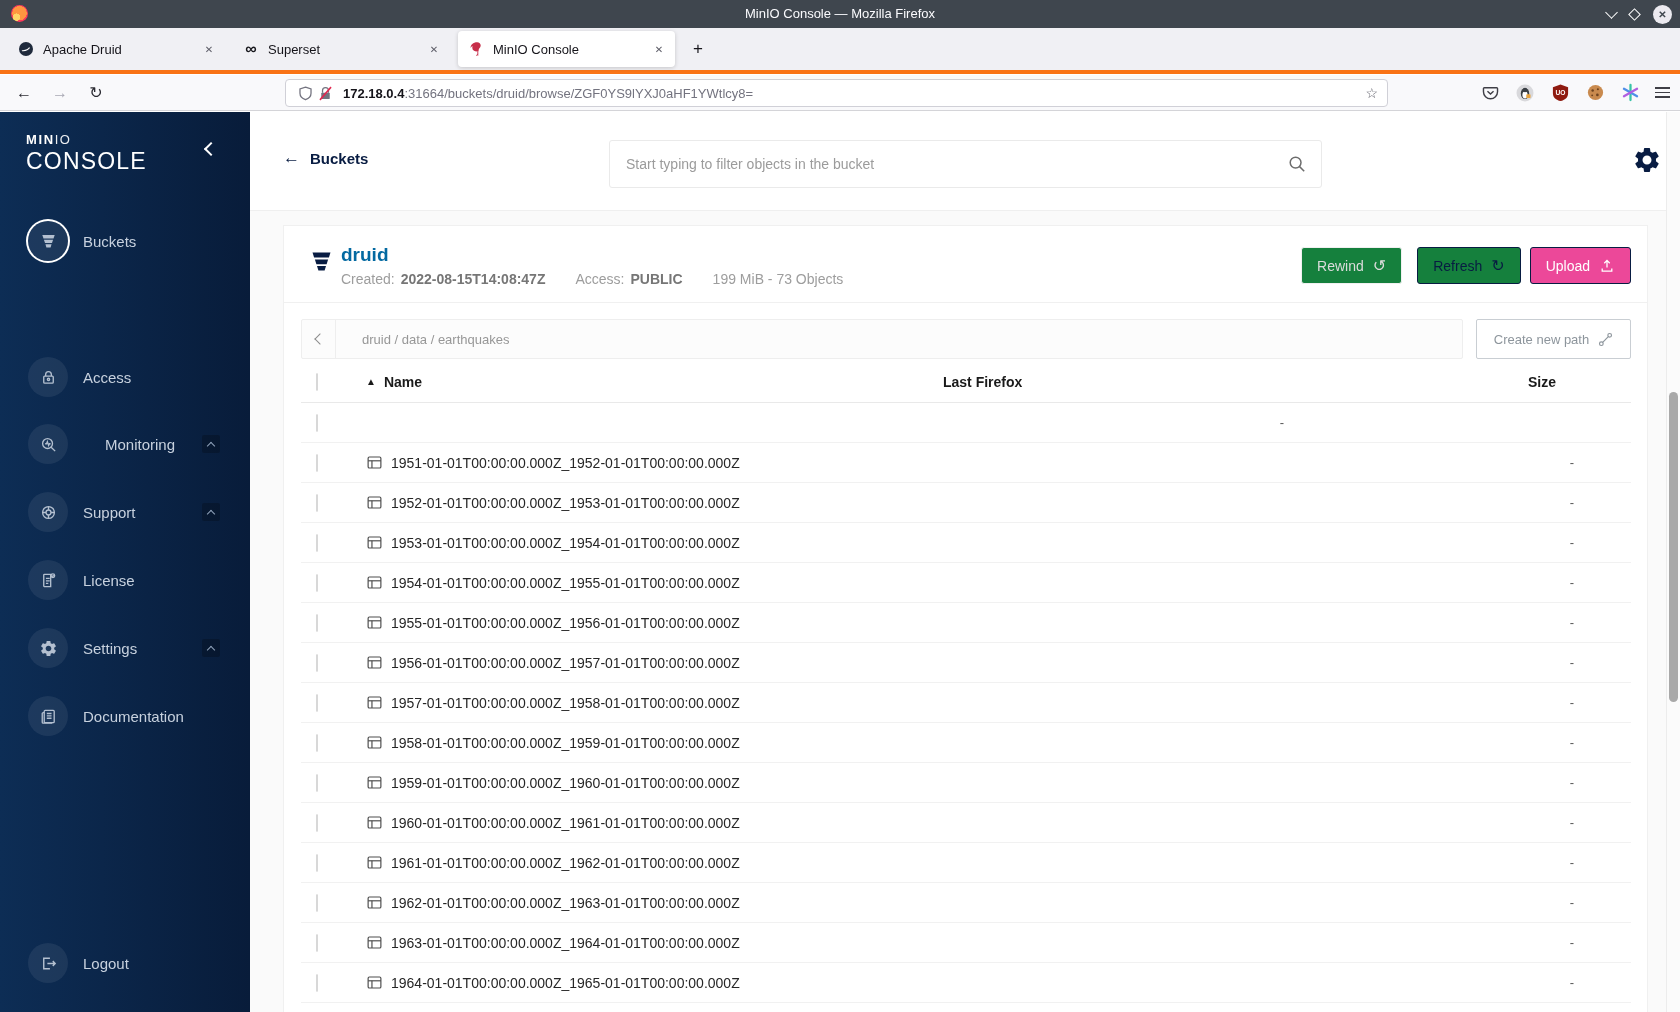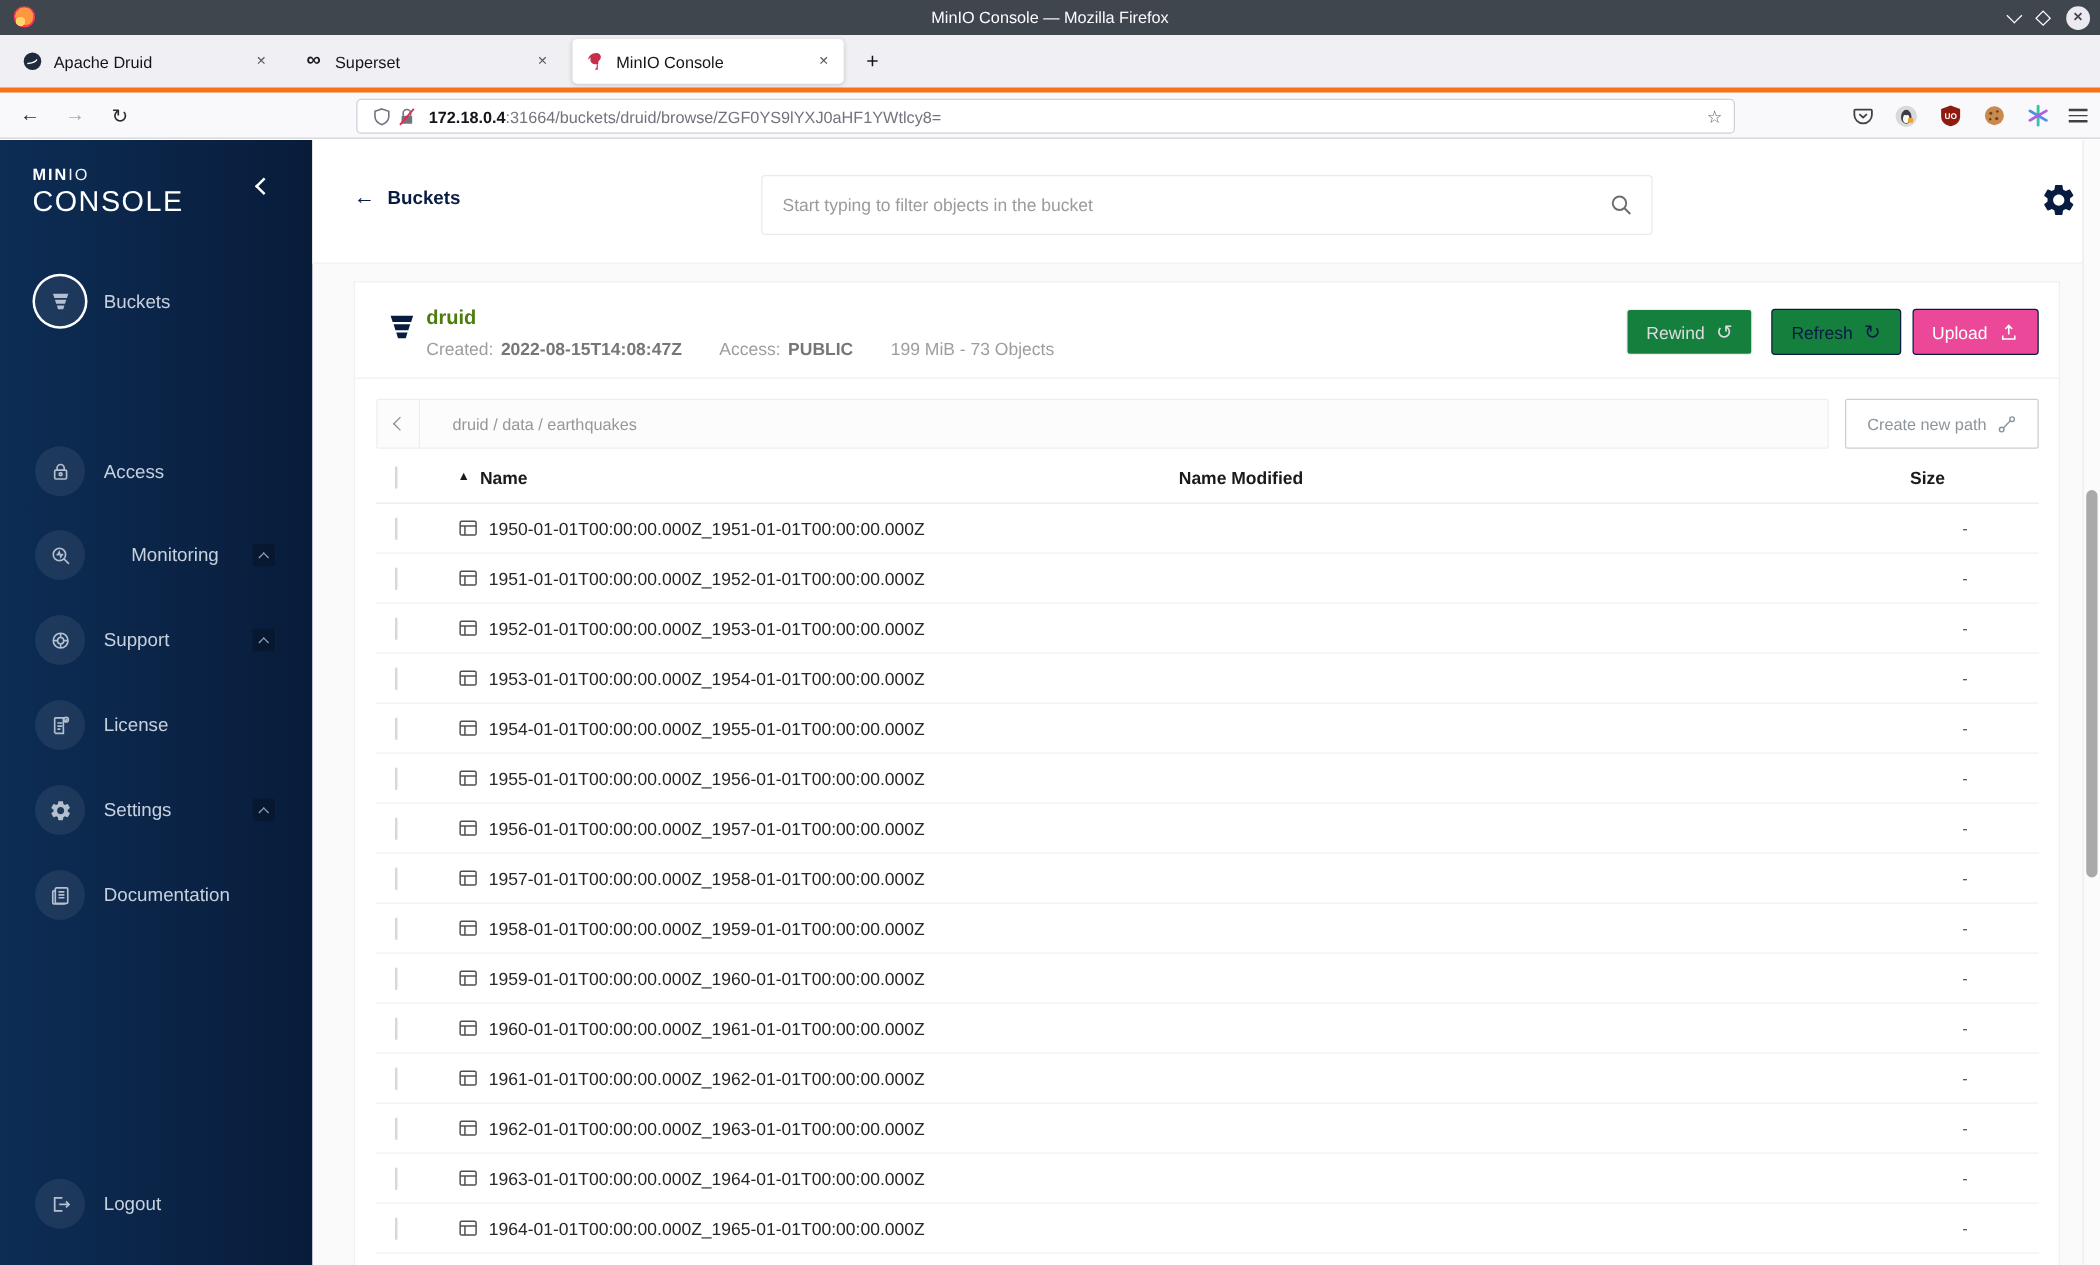--- a/index.html
+++ b/index.html
@@ -87,21 +87,21 @@
     font-family:"Liberation Sans", sans-serif; }
   .search input::placeholder { color:#9b9b9b; }
   .gear-btn { position:absolute; right:18px; top:33px; width:30px; height:30px; color:#081c42; }
 
   .content { position:absolute; top:100px; left:0; right:0; bottom:0; overflow:hidden; }
   .card { position:absolute; left:33px; top:13px; width:1365px; bottom:-30px; background:#fff;
     border:1px solid #f0f0f0; }
 
   .bucket-header { position:relative; height:76px; padding:17px 16px 0 24px; }
   .bucket-icon { position:absolute; left:25px; top:23px; width:25px; height:25px; color:#081c42; }
-  .bucket-name { margin-left:33px; font-size:16px; font-weight:bold; color:#4d7c0f; line-height:23px; }
+  .bucket-name { margin-left:33px; font-size:19px; font-weight:bold; color:#0369a1; line-height:23px; }
   .bucket-meta { margin-left:33px; margin-top:5px; font-size:14px; color:#9d9d9d; display:flex; align-items:center; }
   .meta-val { font-weight:bold; color:#767676; margin-left:6px; }
   .meta-gap { margin-left:30px; }
   .actions { position:absolute; right:16px; top:21px; display:flex; align-items:center; }
   .btn { height:37px; display:flex; align-items:center; gap:9px; padding:0 15px; border-radius:3px;
     font-size:14px; background:#15803d; }
   .btn-rewind { border:1px solid #f0f0f0; color:#dcdcdc; }
   .btn-refresh { border:1px solid #081c42; color:#081c42; margin-left:15px; }
   .btn-upload { background:#ec4899; color:#fff; border:1px solid #081c42; margin-left:9px; }
   .btn .glyph { font-size:16px; }
@@ -457,37 +457,27 @@
             </div>
           </div>
 
           <div class="table">
             <div class="thead">
               <span class="c-check"><span class="checkbox"></span></span>
               <span class="c-name">
                 <span class="sort-tri">▲</span>
                 <span>Name</span>
               </span>
-              <span class="c-mod">Name Modified</span>
+              <span class="c-mod">Last Firefox</span>
               <span class="c-size-h">Size</span>
             </div>
             <div class="tbody">
 
                 <div class="trow">
                   <span class="c-check"><span class="checkbox"></span></span>
-                  <span class="c-name">
-                    <span class="obj-icon">
-                      <svg viewBox="0 0 20 20" width="17" height="17" fill="none" stroke="currentColor" stroke-width="1.4">
-                        <rect x="2.5" y="3.5" width="15" height="13" rx="1.5"></rect>
-                        <path d="M2.5 8h15"></path>
-                        <path d="M7 8v8.5"></path>
-                      </svg>
-                    </span>
-                    <span>1950-01-01T00:00:00.000Z_1951-01-01T00:00:00.000Z</span>
-                  </span>
                   <span class="c-mod"></span>
                   <span class="c-size">-</span>
                 </div>
 
                 <div class="trow">
                   <span class="c-check"><span class="checkbox"></span></span>
                   <span class="c-name">
                     <span class="obj-icon">
                       <svg viewBox="0 0 20 20" width="17" height="17" fill="none" stroke="currentColor" stroke-width="1.4">
                         <rect x="2.5" y="3.5" width="15" height="13" rx="1.5"></rect>

